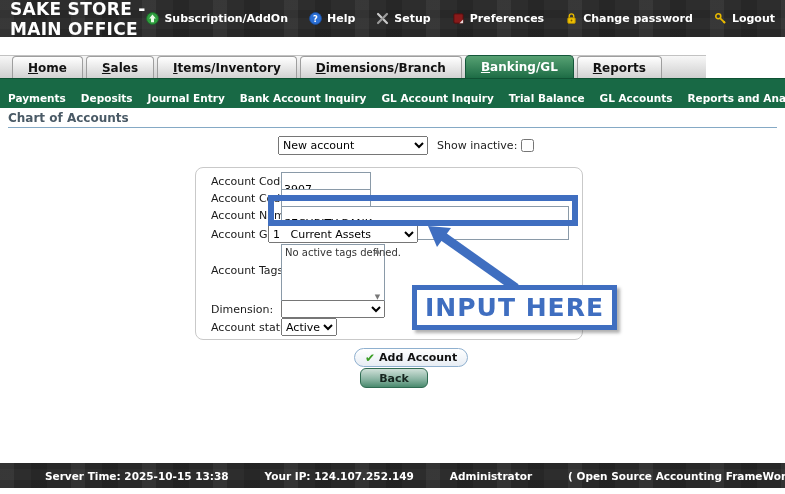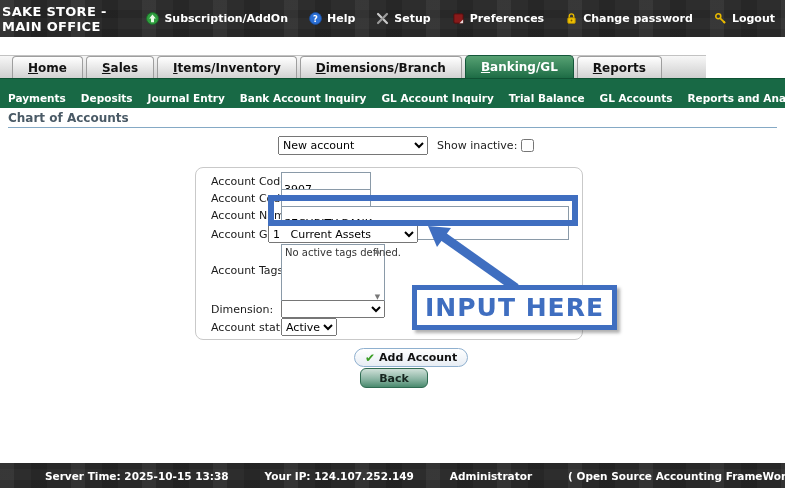--- a/index.html
+++ b/index.html
@@ -7,21 +7,21 @@
   .stage { position:relative; width:785px; height:494px; background:#fff; overflow:hidden; }
 
   
   .dark-tex {
     background-color:#2d2d2d;
     background-image:
       repeating-linear-gradient(90deg, rgba(255,255,255,.05) 0 14px, rgba(0,0,0,0) 14px 31px, rgba(0,0,0,.14) 31px 47px, rgba(0,0,0,0) 47px 71px),
       repeating-linear-gradient(0deg, rgba(0,0,0,.12) 0 8px, rgba(0,0,0,0) 8px 19px);
   }
   .topbar { position:absolute; left:0; top:0; width:785px; height:37px; display:flex; align-items:center; }
-  .topbar-title { color:#fff; font-weight:bold; font-size:13px; letter-spacing:.3px; padding-left:2px; }
+  .topbar-title { color:#fff; font-weight:bold; font-size:17px; letter-spacing:.3px; padding-left:10px; }
   .topbar-menu { margin-left:auto; display:flex; align-items:center; gap:21px; padding-right:10px; }
   .topbar-item { display:flex; align-items:center; gap:5px; color:#fff; font-size:11px; font-weight:bold; cursor:pointer; white-space:nowrap; }
   .topbar-item svg { display:block; }
 
   
   .tabrow { position:absolute; left:0; top:55px; width:706px; height:23px;
     background:linear-gradient(#f7f7f7,#cfcfcf); border-top:1px solid #c2c2c2;
     display:flex; align-items:flex-end; padding-left:12px; }
   .tab { height:22px; line-height:22px; padding:0 15px; font-size:12px; font-weight:bold; color:#111;
     background:linear-gradient(#ffffff,#d2d2d2); border:1px solid #9e9e9e; border-bottom:none;

